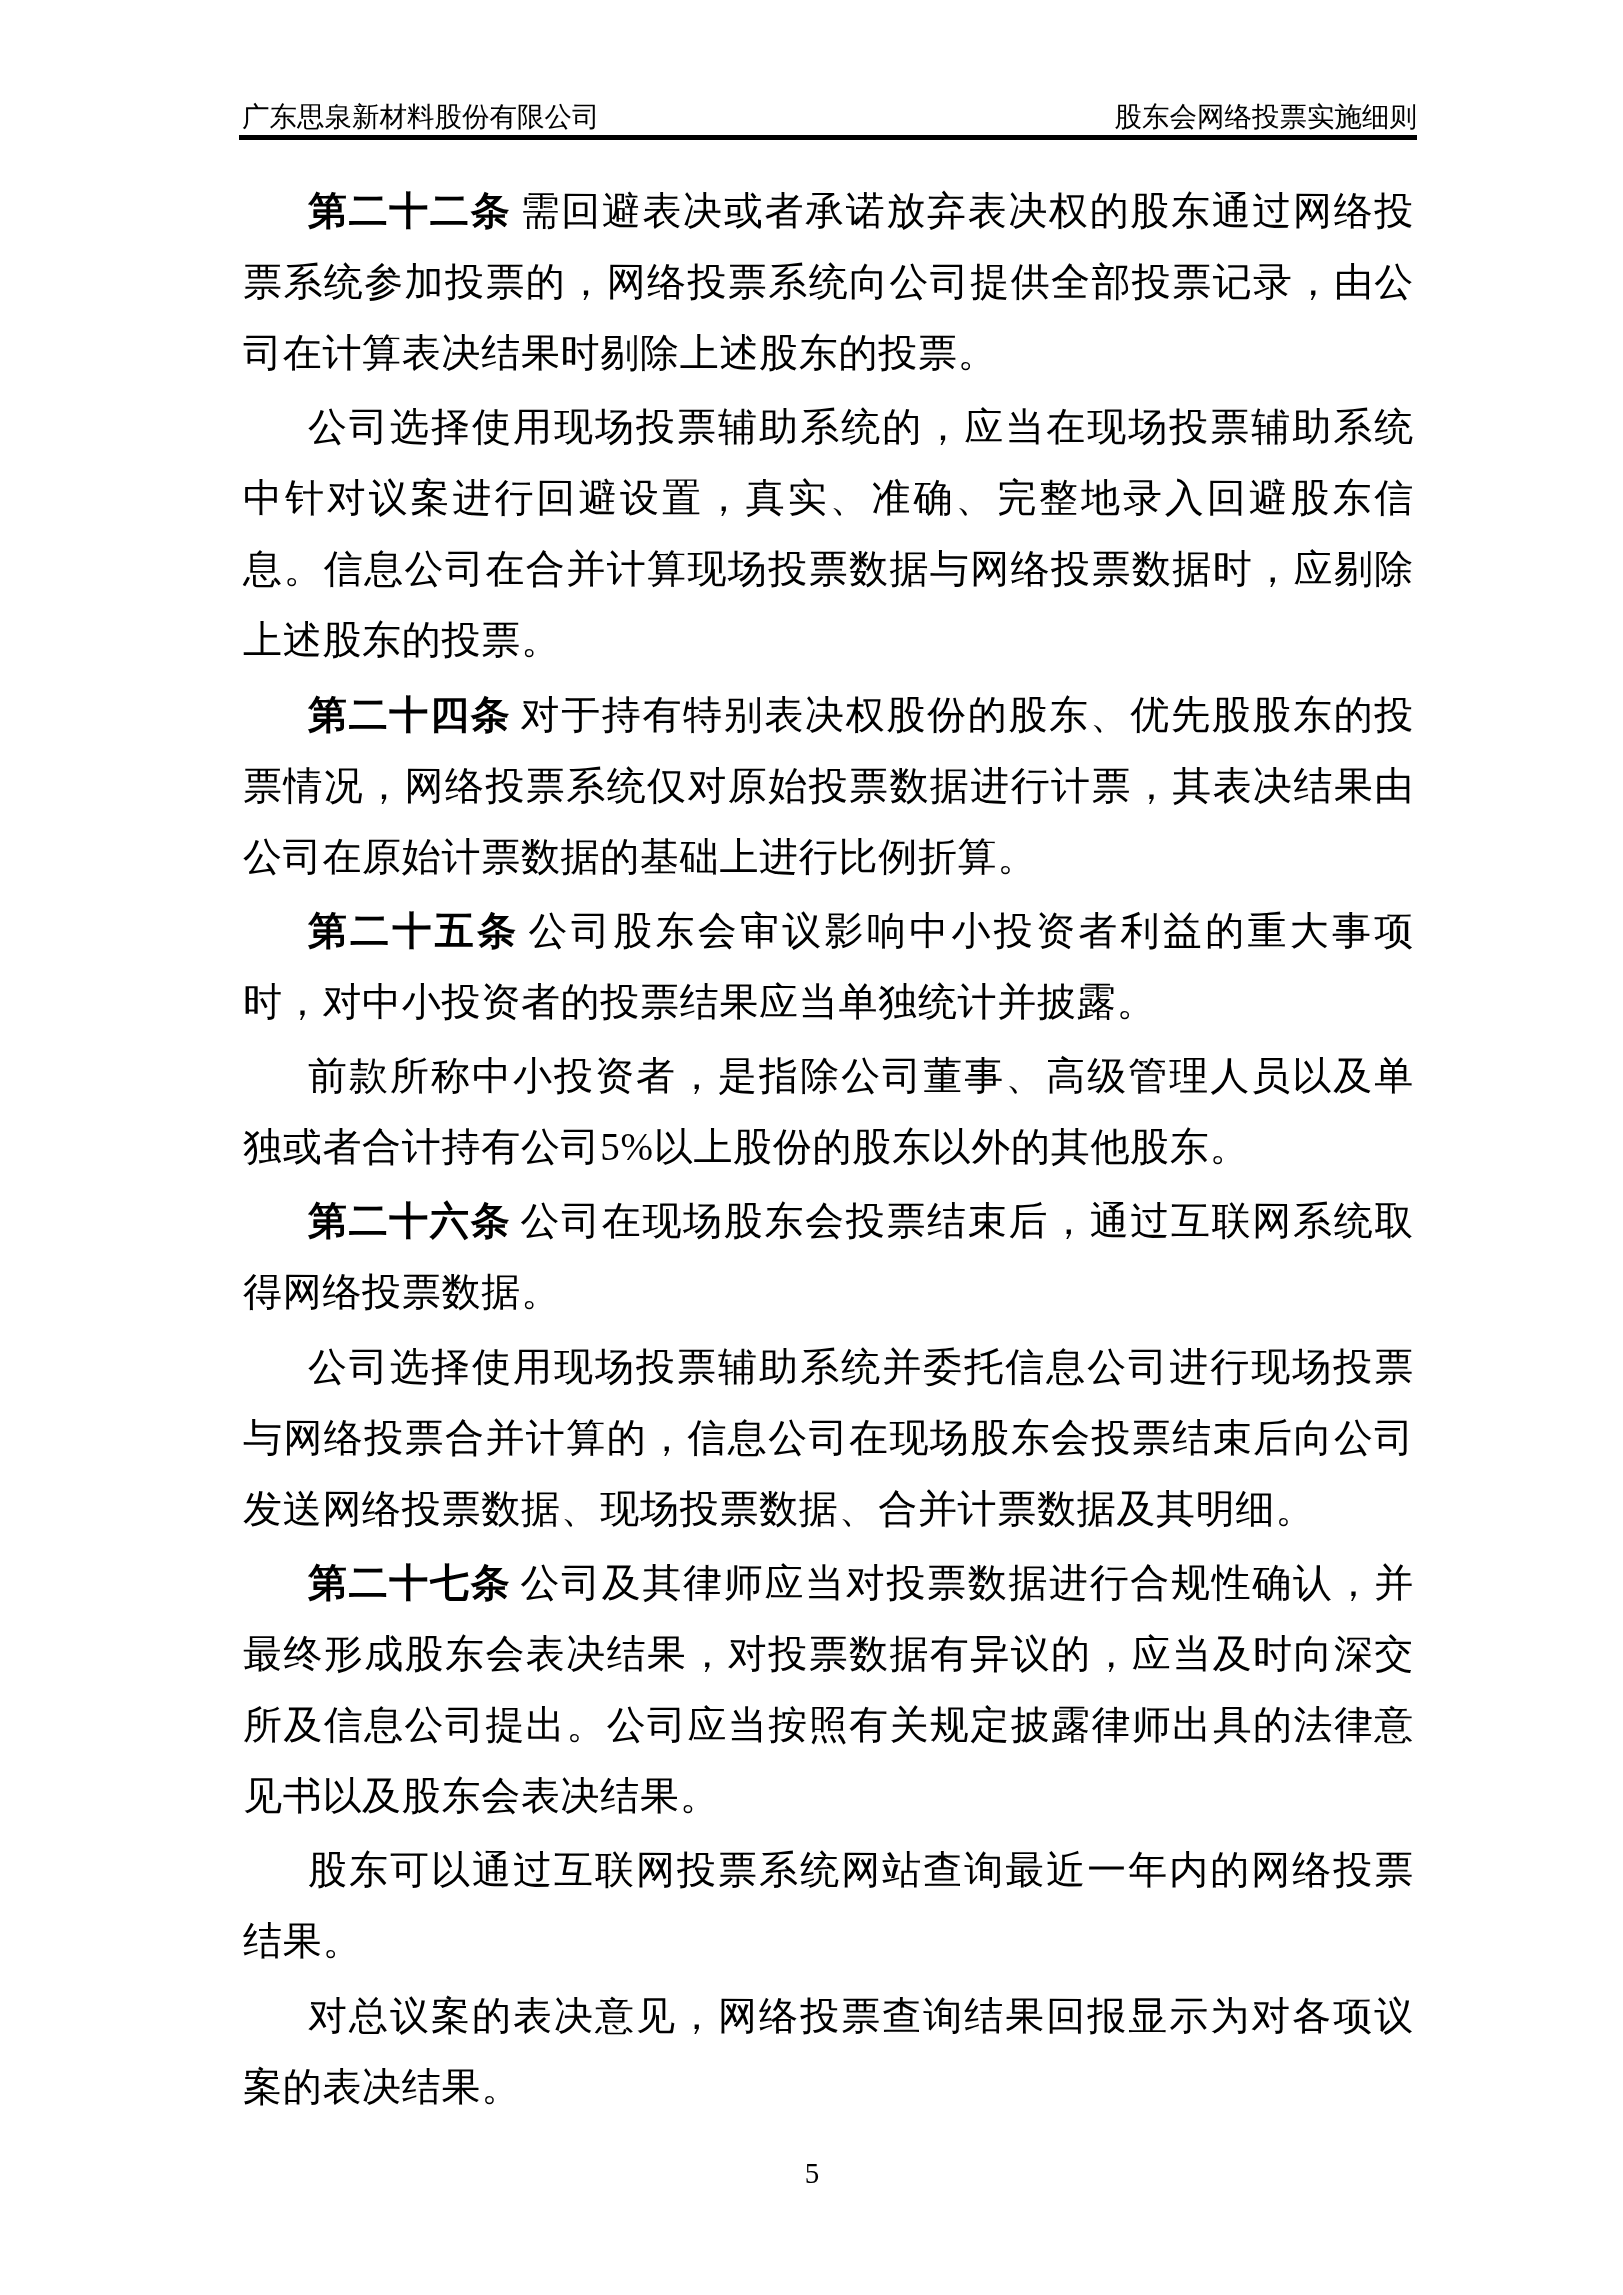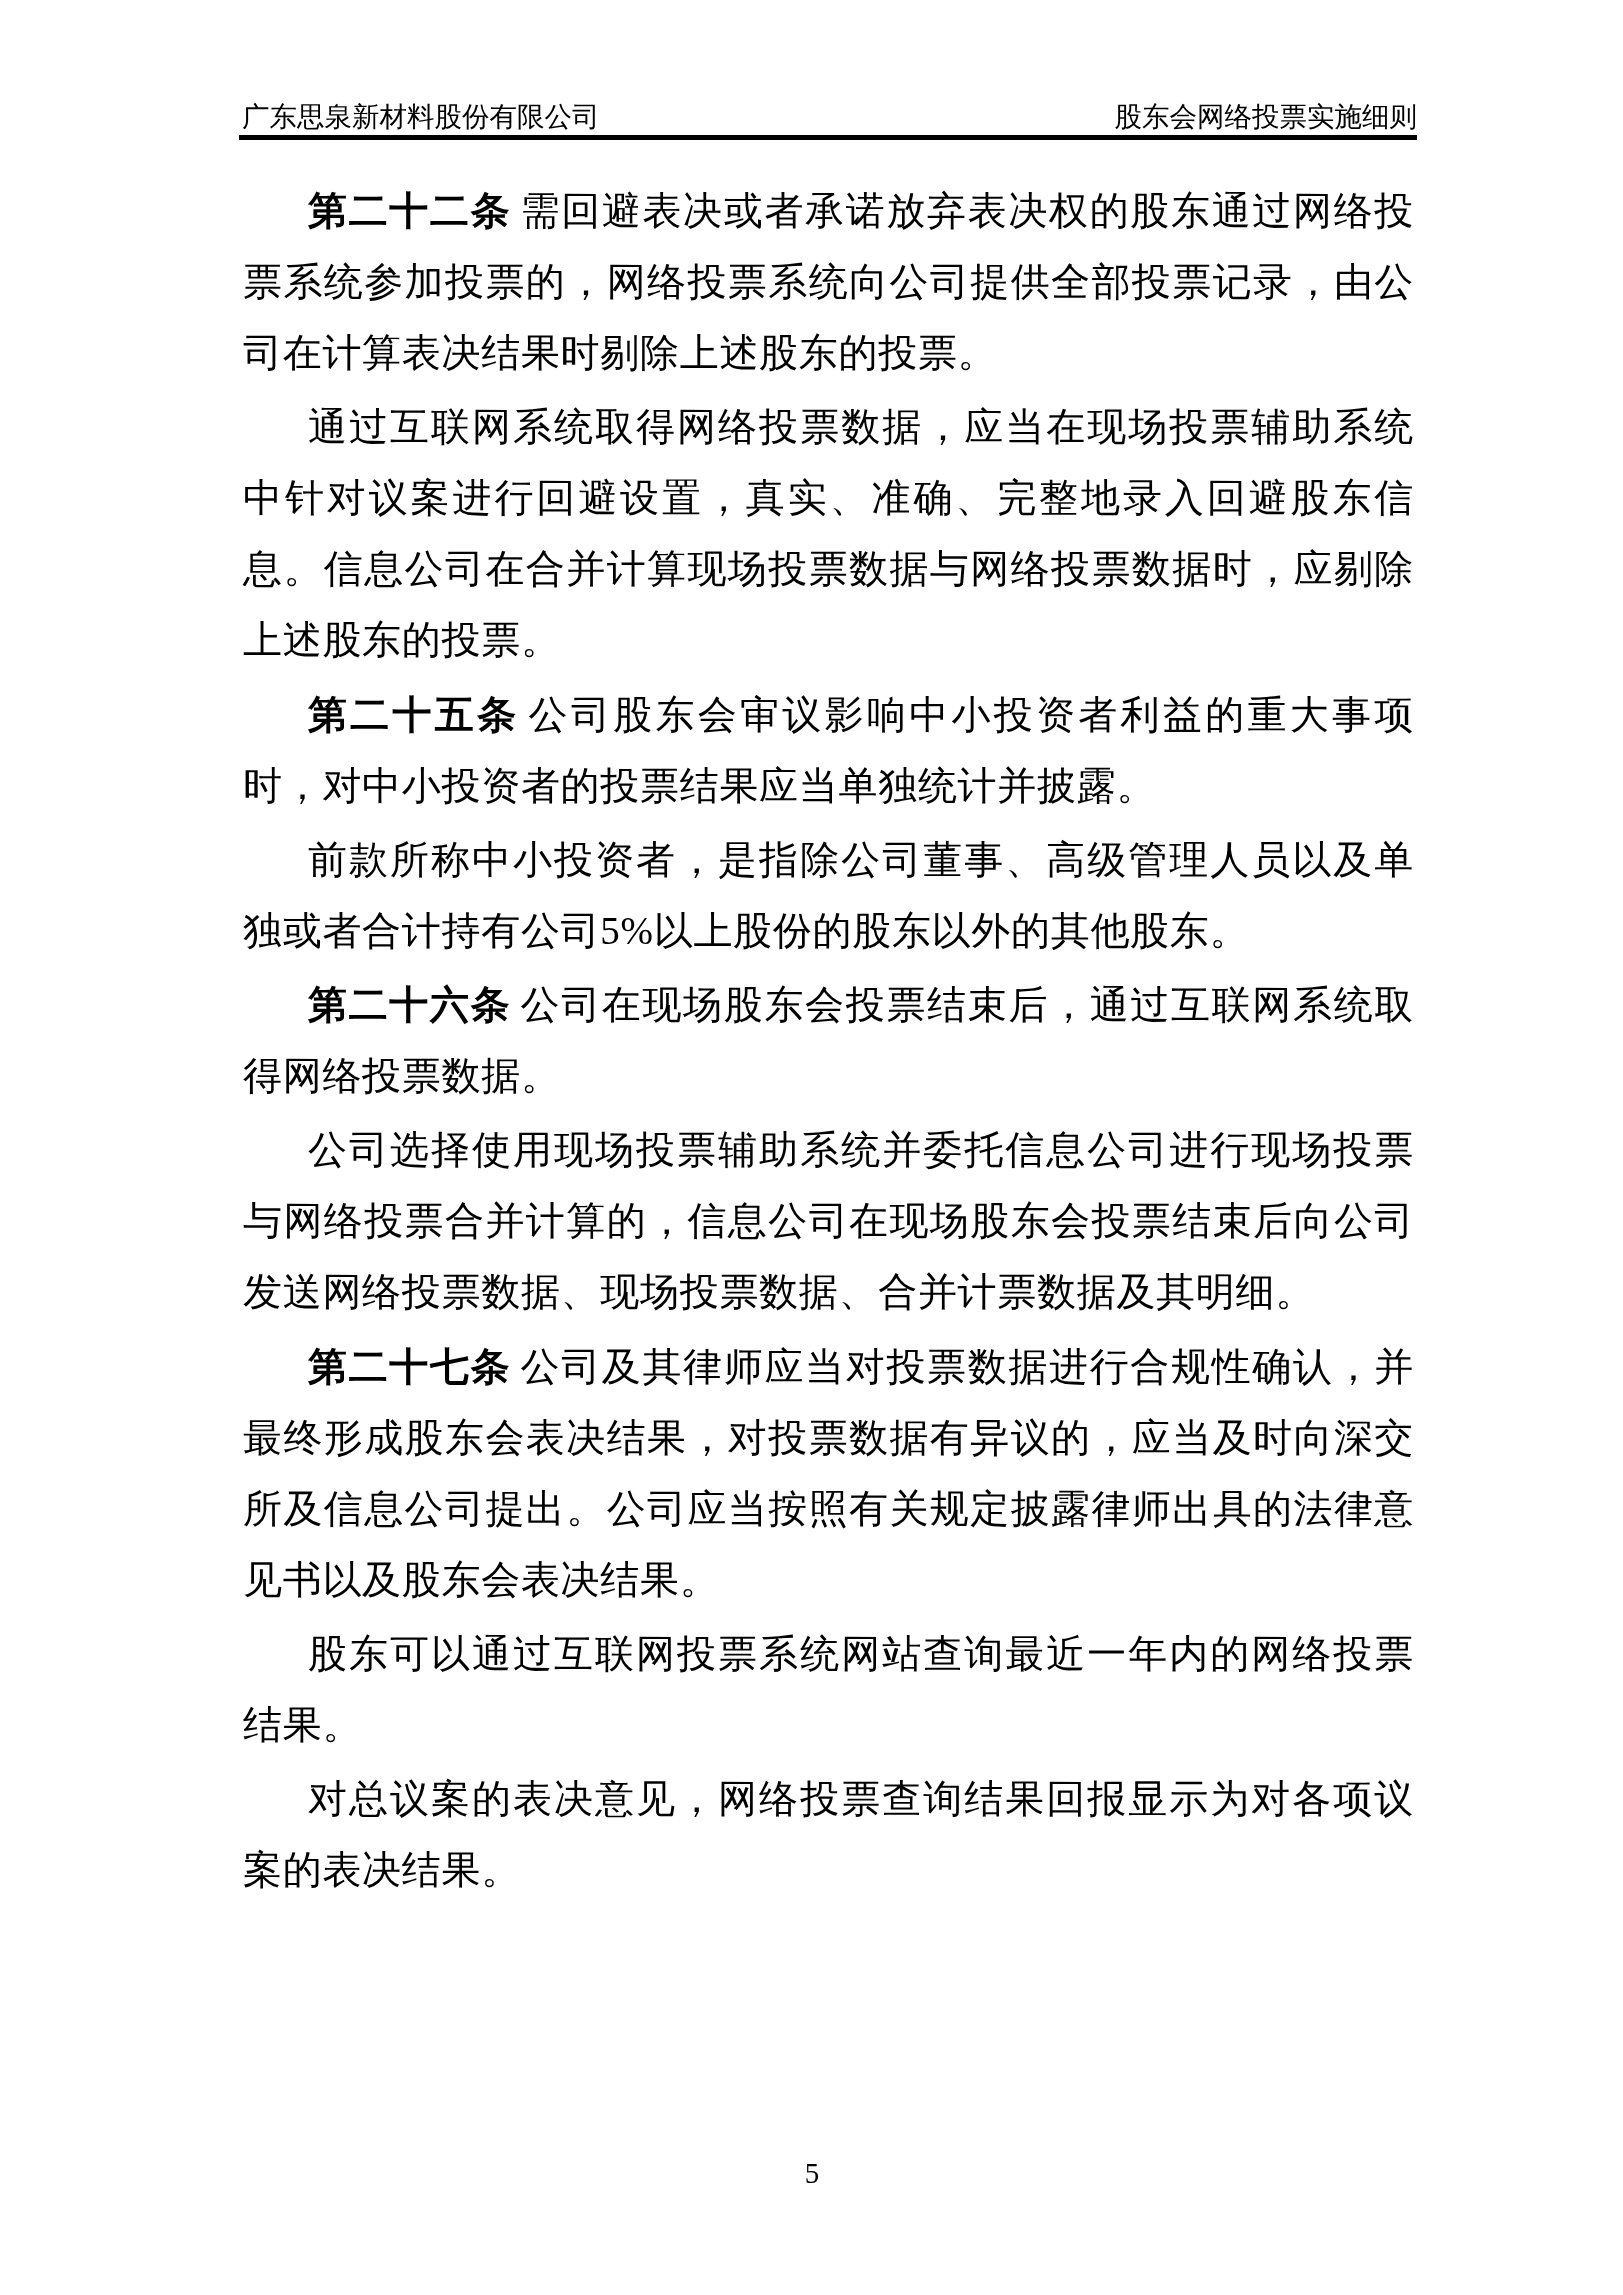--- a/index.html
+++ b/index.html
@@ -69,21 +69,22 @@
 
 <div class="page">
   <div class="header">
     <span>广东思泉新材料股份有限公司</span>
     <span>股东会网络投票实施细则</span>
   </div>
   <div class="header-rule"></div>
 
   <div class="doc-body" id="doc-body">
       <p><b class="lead">第二十二条</b>需回避表决或者承诺放弃表决权的股东通过网络投票系统参加投票的，网络投票系统向公司提供全部投票记录，由公司在计算表决结果时剔除上述股东的投票。</p>
-      <p>通过互联网系统取得网络投票数据，应当在现场投票辅助系统中针对议案进行回避设置，真实、准确、完整地录入回避股东信息。信息公司在合并计算现场投票数据与网络投票数据时，应剔除上述股东的投票。</p>
+      <p>公司选择使用现场投票辅助系统的，应当在现场投票辅助系统中针对议案进行回避设置，真实、准确、完整地录入回避股东信息。信息公司在合并计算现场投票数据与网络投票数据时，应剔除上述股东的投票。</p>
+      <p><b class="lead">第二十四条</b>对于持有特别表决权股份的股东、优先股股东的投票情况，网络投票系统仅对原始投票数据进行计票，其表决结果由公司在原始计票数据的基础上进行比例折算。</p>
       <p><b class="lead">第二十五条</b>公司股东会审议影响中小投资者利益的重大事项时，对中小投资者的投票结果应当单独统计并披露。</p>
       <p>前款所称中小投资者，是指除公司董事、高级管理人员以及单独或者合计持有公司5%以上股份的股东以外的其他股东。</p>
       <p><b class="lead">第二十六条</b>公司在现场股东会投票结束后，通过互联网系统取得网络投票数据。</p>
       <p>公司选择使用现场投票辅助系统并委托信息公司进行现场投票与网络投票合并计算的，信息公司在现场股东会投票结束后向公司发送网络投票数据、现场投票数据、合并计票数据及其明细。</p>
       <p><b class="lead">第二十七条</b>公司及其律师应当对投票数据进行合规性确认，并最终形成股东会表决结果，对投票数据有异议的，应当及时向深交所及信息公司提出。公司应当按照有关规定披露律师出具的法律意见书以及股东会表决结果。</p>
       <p>股东可以通过互联网投票系统网站查询最近一年内的网络投票结果。</p>
       <p>对总议案的表决意见，网络投票查询结果回报显示为对各项议案的表决结果。</p>
     </div>
 
   <div class="footer">

